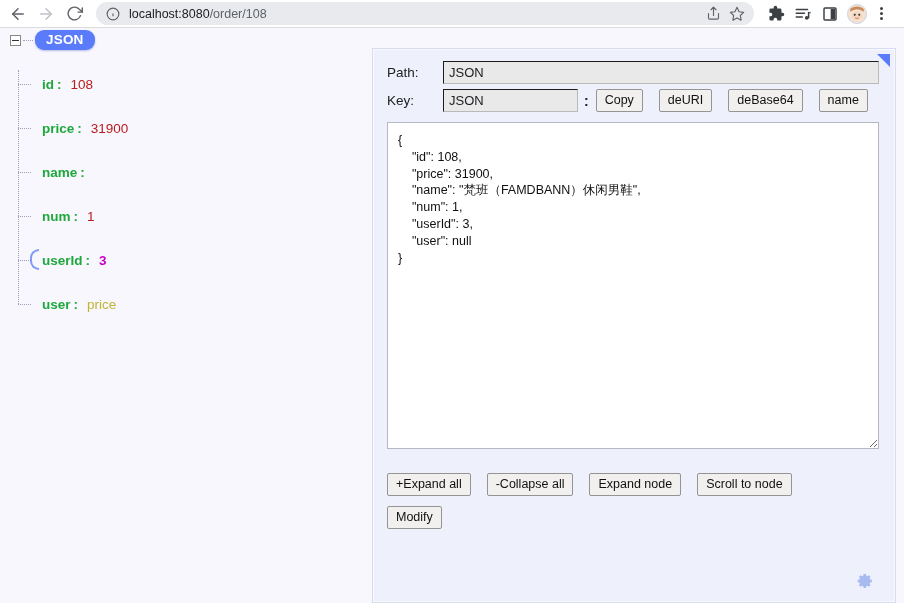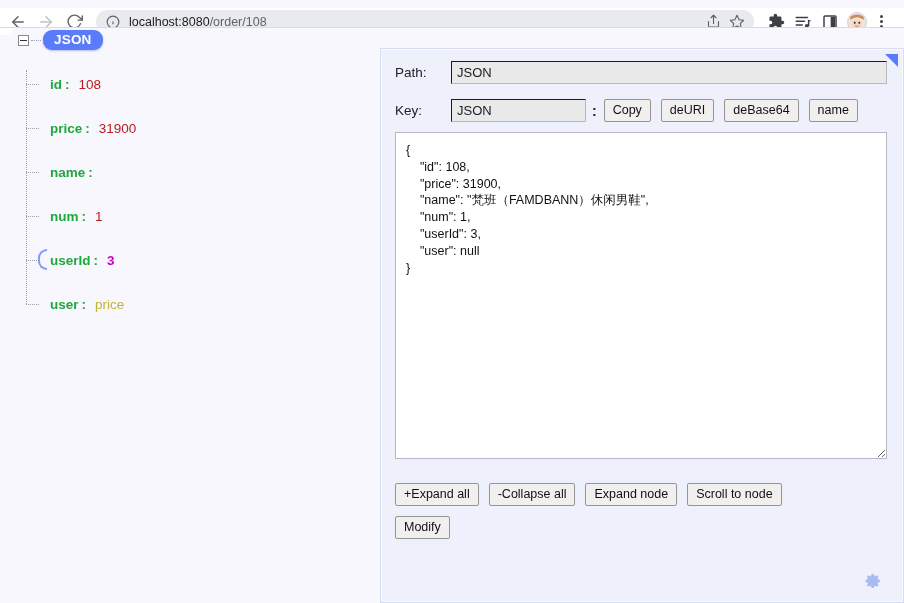--- a/index.html
+++ b/index.html
@@ -6,21 +6,21 @@
   html, body {
     margin: 0; padding: 0;
     width: 904px; height: 603px;
     overflow: hidden;
     font-family: "Liberation Sans", sans-serif;
   }
   body { background: #f7f7fd; }
 
   
   .browser-bar {
-    position: absolute; top: 8px; left: 0;
+    position: absolute; top: 0; left: 0;
     width: 904px; height: 27px;
     background: #ffffff;
     display: flex; align-items: center;
   }
   .nav-btns { display: flex; align-items: center; padding-left: 4px; }
   .nav-btn {
     width: 28px; height: 27px;
     display: flex; align-items: center; justify-content: center;
     color: #5f6368;
   }
@@ -69,21 +69,21 @@
 
   .chrome-sep {
     position: absolute; top: 27px; left: 0;
     width: 904px; height: 1px;
     background: #dadce0;
   }
 
   
   .page {
     position: absolute;
-    top: 28px; left: 12px;
+    top: 28px; left: 4px;
     width: 892px; height: 575px;
     background: #f7f7fd;
     text-decoration: underline;
   }
 
   
   .tree {
     position: absolute;
     left: 0; top: 0;
     width: 360px;
@@ -180,21 +180,21 @@
   .corner-tri {
     position: absolute;
     right: 5px; top: 5px;
     width: 0; height: 0;
     border-top: 13px solid #5b7cfa;
     border-left: 13px solid transparent;
     cursor: pointer;
   }
   .row { display: flex; align-items: center; }
   .row-path { padding: 12px 16px 0 14px; }
-  .row-key  { padding: 15px 16px 0 14px; }
+  .row-key  { padding: 5px 16px 0 14px; }
   .lbl {
     font-size: 13.5px; color: #202124;
     width: 56px; flex: 0 0 auto;
   }
   .txtin {
     height: 23px;
     background: #e9e9e9;
     border: 1px solid #1c1c1c;
     border-right-color: #b9b9b9;
     border-bottom-color: #b9b9b9;
@@ -212,21 +212,21 @@
     font-size: 12.5px;
     color: #111;
     background: #f2f0ee;
     border: 1px solid #949494;
     border-radius: 2px;
     padding: 2px 8px 3px 8px;
     height: 23px;
     cursor: pointer;
     white-space: nowrap;
   }
-  .btn + .btn { margin-left: 10px; }
+  .btn + .btn { margin-left: 16px; }
 
   .ta-wrap { padding: 10px 16px 0 14px; }
   .json-ta {
     width: 100%;
     height: 327px;
     background: #ffffff;
     border: 1px solid #b7b7c4;
     font-family: "Liberation Sans", sans-serif;
     font-size: 12.5px;
     line-height: 16.8px;

